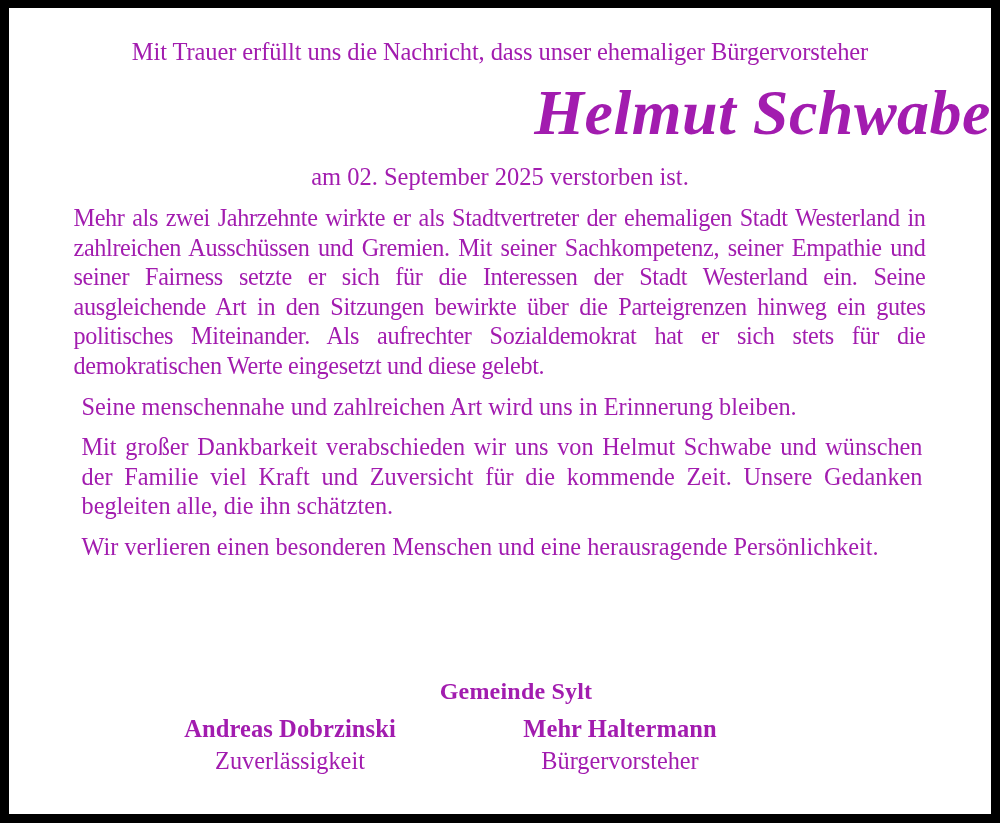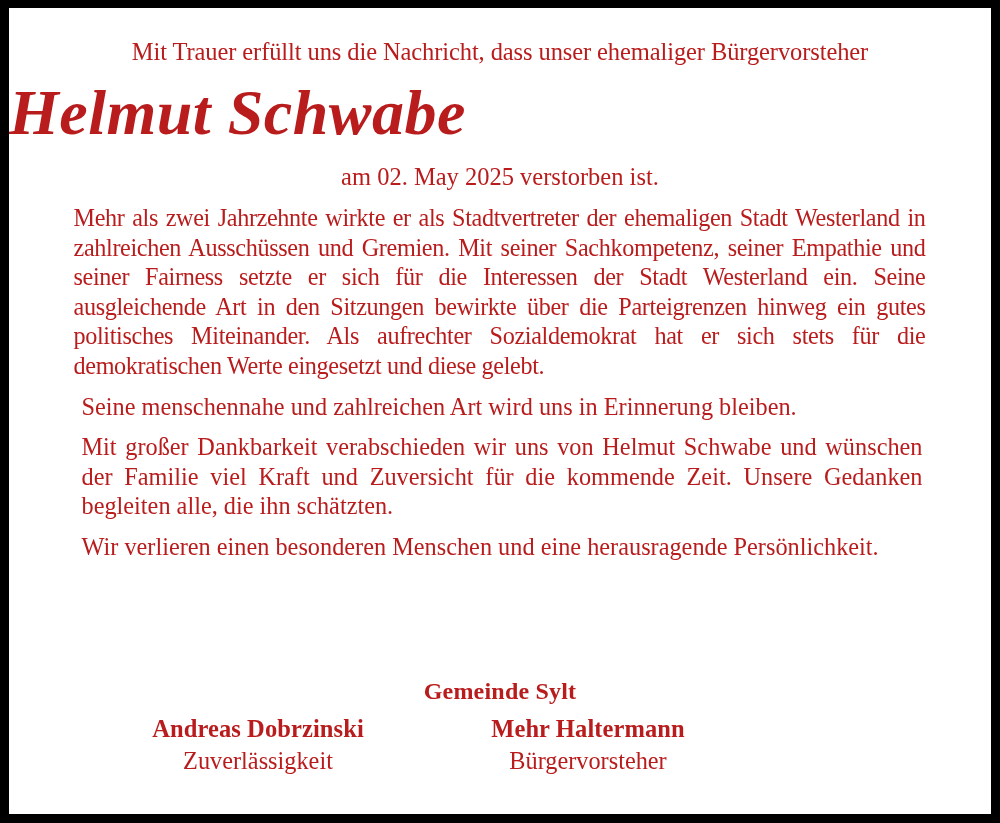--- a/index.html
+++ b/index.html
@@ -18,35 +18,35 @@
   }
 
   .notice-page {
     width: 100%;
     height: 100%;
     box-sizing: border-box;
     background: #ffffff;
     position: relative;
     overflow: hidden;
     font-family: "Liberation Serif", "DejaVu Serif", serif;
-    color: #b91c1c;
+    color: #a21caf;
   }
 
   
   .intro-line {
     text-align: center;
     font-size: 24.5px;
     line-height: 30px;
     letter-spacing: -0.1px;
     padding-top: 29px;
   }
 
   
   .deceased-name {
-    text-align: left;
+    text-align: right;
     font-size: 64px;
     line-height: 72px;
     font-weight: bold;
     font-style: italic;
     letter-spacing: 0.5px;
     margin-top: 10px;
     white-space: nowrap;
   }
 
   
@@ -90,20 +90,21 @@
   .body-par.par-single {
     text-align: left;
   }
 
   
   .signature-block {
     position: absolute;
     left: 0;
     right: 0;
     bottom: 39px;
+    padding-left: 32px;
   }
 
   .org-name {
     text-align: center;
     font-size: 24px;
     line-height: 28px;
     font-weight: bold;
     letter-spacing: 0.2px;
   }
 
@@ -137,21 +138,21 @@
 </head>
 <body>
 
 <div class="notice-frame">
   <div class="notice-page">
 
     <div class="intro-line">Mit Trauer erfüllt uns die Nachricht, dass unser ehemaliger Bürgervorsteher</div>
 
     <div class="deceased-name">Helmut Schwabe</div>
 
-    <div class="death-line">am 02. May 2025 verstorben ist.</div>
+    <div class="death-line">am 02. September 2025 verstorben ist.</div>
 
     <div class="body-block">
       <p class="body-par par-wide">Mehr als zwei Jahrzehnte wirkte er als Stadtvertreter der ehemaligen Stadt Westerland in zahlreichen Ausschüssen und Gremien. Mit seiner Sachkompetenz, seiner Empathie und seiner Fairness setzte er sich für die Interessen der Stadt Westerland ein. Seine ausgleichende Art in den Sitzungen bewirkte über die Parteigrenzen hinweg ein gutes politisches Miteinander. Als aufrechter Sozialdemokrat hat er sich stets für die demokratischen Werte eingesetzt und diese gelebt.</p>
       <p class="body-par par-single">Seine menschennahe und zahlreichen Art wird uns in Erinnerung bleiben.</p>
       <p class="body-par">Mit großer Dankbarkeit verabschieden wir uns von Helmut Schwabe und wünschen der Familie viel Kraft und Zuversicht für die kommende Zeit. Unsere Gedanken begleiten alle, die ihn schätzten.</p>
       <p class="body-par par-single">Wir verlieren einen besonderen Menschen und eine herausragende Persönlichkeit.</p>
     </div>
 
     <div class="signature-block">
       <div class="org-name">Gemeinde Sylt</div>

